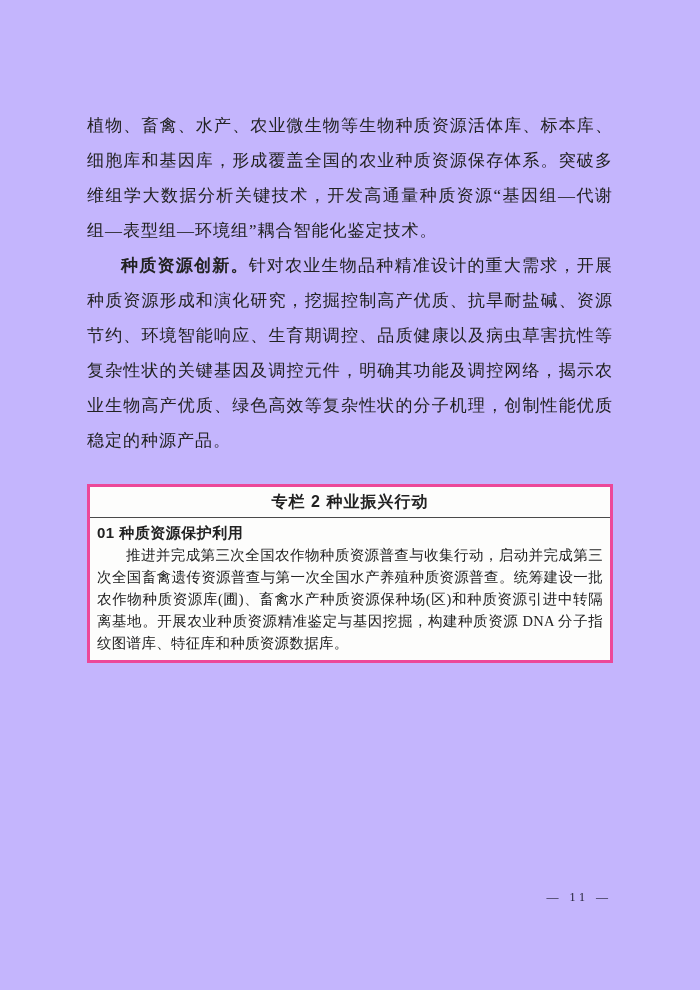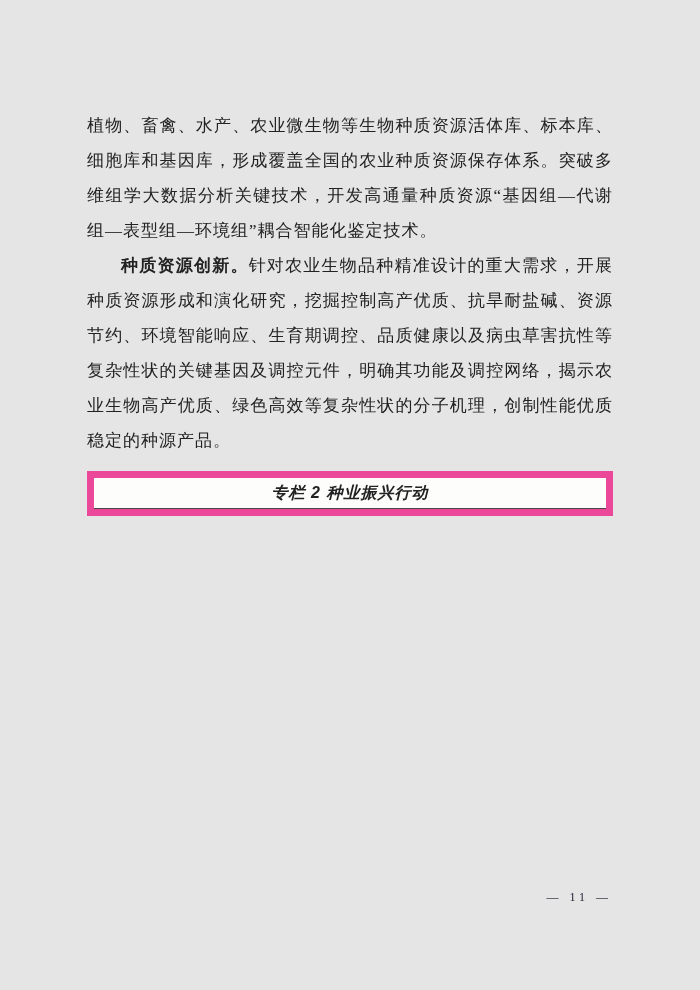--- a/index.html
+++ b/index.html
@@ -5,21 +5,21 @@
   html, body {
     margin: 0;
     padding: 0;
     background: #ffffff;
   }
   .page {
     position: relative;
     width: 700px;
     height: 990px;
     margin: 0 auto;
-    background: #e5e5e5;
+    background: #c4b5fd;
     overflow: hidden;
     font-family: "Liberation Serif", "DejaVu Serif", serif;
     color: #222222;
     box-sizing: border-box;
   }
   .content {
     position: absolute;
     left: 87px;
     top: 108px;
     width: 526px;
@@ -34,24 +34,23 @@
     color: #222222;
   }
   .para.no-indent {
     text-indent: 0;
   }
   .para .lead {
     font-weight: bold;
     font-family: "Liberation Sans", "DejaVu Sans", sans-serif;
   }
   .column-box {
-    margin-top: 13px;
-    border: 7px solid #ec4899;
+    margin-top: 26px;
+    border: 3px solid #ec4899;
     background: #fdfdfc;
-    font-style: italic;
   }
   .column-box .box-title {
     display: block;
     text-align: center;
     font-weight: bold;
     font-family: "Liberation Sans", "DejaVu Sans", sans-serif;
     font-size: 16px;
     line-height: 30px;
     border-bottom: 1px solid #4a4a4a;
     letter-spacing: 1px;
@@ -92,19 +91,23 @@
 
   <div class="content">
 
     <p class="para no-indent"><span class="lead"></span><span>植物、畜禽、水产、农业微生物等生物种质资源活体库、标本库、细胞库和基因库，形成覆盖全国的农业种质资源保存体系。突破多维组学大数据分析关键技术，开发高通量种质资源“基因组—代谢组—表型组—环境组”耦合智能化鉴定技术。</span></p>
 
     <p class="para"><span class="lead">种质资源创新。</span><span>针对农业生物品种精准设计的重大需求，开展种质资源形成和演化研究，挖掘控制高产优质、抗旱耐盐碱、资源节约、环境智能响应、生育期调控、品质健康以及病虫草害抗性等复杂性状的关键基因及调控元件，明确其功能及调控网络，揭示农业生物高产优质、绿色高效等复杂性状的分子机理，创制性能优质稳定的种源产品。</span></p>
 
 
     <div class="column-box">
       <span class="box-title">专栏 2 种业振兴行动</span>
+      <div class="box-body">
+        <p class="box-item-heading">01 种质资源保护利用</p>
+        <p class="box-item-text">推进并完成第三次全国农作物种质资源普查与收集行动，启动并完成第三次全国畜禽遗传资源普查与第一次全国水产养殖种质资源普查。统筹建设一批农作物种质资源库(圃)、畜禽水产种质资源保种场(区)和种质资源引进中转隔离基地。开展农业种质资源精准鉴定与基因挖掘，构建种质资源 DNA 分子指纹图谱库、特征库和种质资源数据库。</p>
+      </div>
     </div>
 
   </div>
 
   <div class="page-number">— 11 —</div>
 
 </div>
 
 </body></html>

